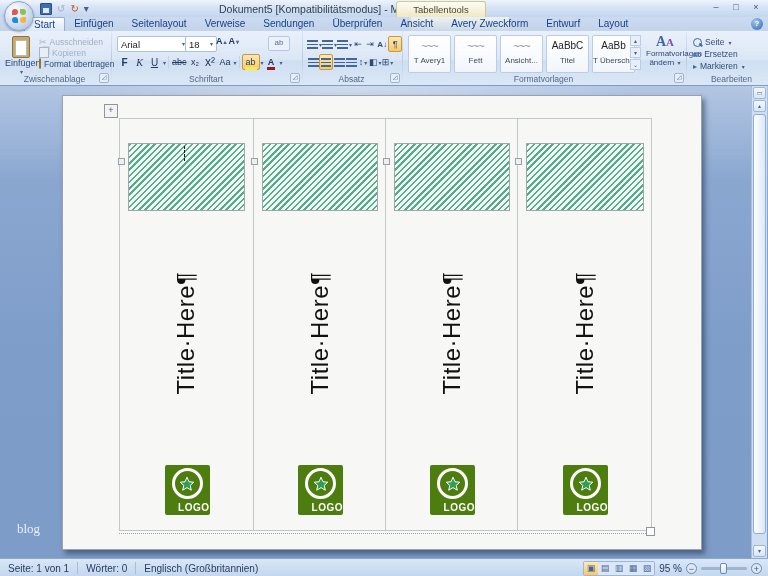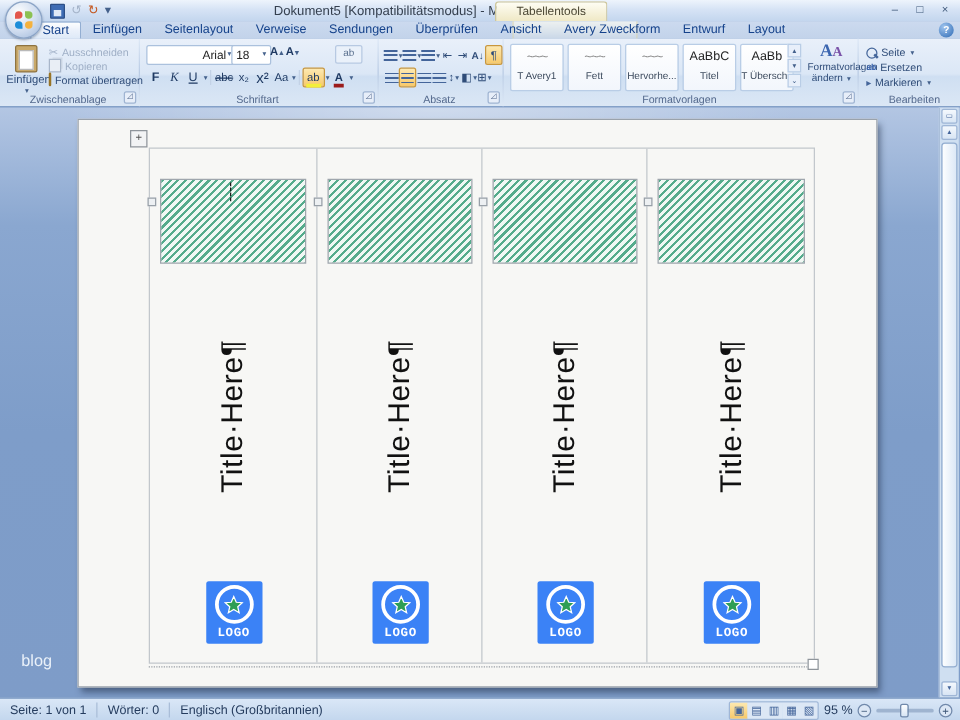--- a/index.html
+++ b/index.html
@@ -118,39 +118,39 @@
   .editrows{position:absolute;left:6px;top:5px;font-size:8.5px;}
   .editrow{display:flex;align-items:center;gap:3px;height:12px;color:#2f4c78;white-space:nowrap;}
   .magnifier{width:7px;height:7px;border:1.5px solid #44659a;border-radius:50%;position:relative;}
   .magnifier::after{content:"";position:absolute;left:5px;top:5px;width:4px;height:1.5px;background:#44659a;transform:rotate(45deg);}
   .replic{font-size:7px;color:#3c66b0;font-weight:bold;}
   .selic{font-size:8px;color:#44659a;}
   
   .docarea{position:absolute;left:0;top:86px;width:768px;height:472px;
     background:radial-gradient(ellipse 420px 80px at 45% 0,rgba(255,255,255,.38),transparent 70%),
                linear-gradient(180deg,#b3c6e3,#8aa7d0 20%,#7e9dc9 55%,#7e9cc8);}
-  .watermark{position:absolute;left:17px;top:435px;font-size:13px;color:#eaf1f9;}
+  .watermark{position:absolute;left:17px;top:435px;font-size:13px;color:#eaf1f9;font-family:Liberation Serif, serif;}
   .page{position:absolute;left:62px;top:9px;width:638px;height:453px;background:#f7f7f5;
     border:1px solid #9aa2ab;box-shadow:3px 4px 5px rgba(25,40,65,.5);}
   .tblhandle{position:absolute;left:41px;top:8px;width:12px;height:12px;background:#f2f3f4;
     border:1px solid #8f959b;font-size:9px;line-height:11px;text-align:center;color:#555;}
   .tbl{position:absolute;left:56px;top:22px;width:531px;height:411px;border:1px solid #c2c7cc;}
   .col{position:absolute;top:0;height:100%;}
   .col1{left:0;width:133px;}
   .col2{left:133px;width:132px;border-left:1px solid #c2c7cc;}
   .col3{left:265px;width:132px;border-left:1px solid #c2c7cc;}
   .col4{left:397px;width:134px;border-left:1px solid #c2c7cc;}
   .hatch{position:absolute;left:8px;right:8px;top:24px;height:66px;border:1px solid #9fa6ad;
     background:repeating-linear-gradient(135deg,#55ab8c 0 1.8px,#f0f8f4 1.8px 4.4px);}
   .caret{position:absolute;left:64px;top:27px;width:0;height:15px;border-left:1.5px dashed #1a1a1a;}
   .cellmark{position:absolute;left:-3px;top:39px;width:5px;height:5px;background:#edf0f3;border:1px solid #98a0a8;}
   .vtitle{position:absolute;left:0;top:144px;width:100%;height:140px;display:flex;align-items:center;justify-content:center;}
   .vtitle span{transform:rotate(-90deg);white-space:nowrap;font-size:24px;color:#111;letter-spacing:.5px;}
   .logo{position:absolute;left:50%;top:346px;width:45px;height:50px;margin-left:-22px;
-    background:#3b82f6;border-radius:2px;text-align:center;font-family:Liberation Mono, monospace;}
+    background:#4d7c0f;border-radius:2px;text-align:right;}
   .logoring{width:25px;height:25px;margin:3px auto 0;border:3px solid #fff;border-radius:50%;
     display:flex;align-items:center;justify-content:center;}
   .logotext{position:absolute;left:0;right:0;bottom:2px;color:#fff;font-size:10px;font-weight:bold;letter-spacing:.5px;}
   .dotline{position:absolute;left:56px;top:437px;width:531px;border-top:1px dotted #9aa0a6;}
   .tblresize{position:absolute;left:583px;top:431px;width:7px;height:7px;background:#fff;border:1px solid #8f959b;}
   
   .vscroll{position:absolute;right:1px;top:0;width:15px;height:472px;background:#cfdff1;border-left:1px solid #aabfda;}
   .sbtn{position:absolute;left:1px;width:13px;height:12px;background:linear-gradient(#f4f8fd,#d8e5f4);
     border:1px solid #9fb6d6;border-radius:2px;font-size:6px;color:#44659a;text-align:center;line-height:11px;box-sizing:border-box;}
   .rulerbtn{top:1px;}
@@ -243,21 +243,21 @@
           <span class="brushic"></span>
           <span>Format übertragen</span>
         </div>
       </div>
       <div class="grouplabel">Zwischenablage</div>
       <div class="launcher">◿</div>
     </div>
     <div class="rsep"></div>
 
     <div class="rgroup g-font">
-      <div class="combo" style="left:5px;top:5px;width:64px;justify-content:flex-end;">
+      <div class="combo" style="left:5px;top:5px;width:64px;">
         <span>Arial</span>
         <span class="ddv">▾</span>
       </div>
       <div class="combo" style="left:73px;top:5px;width:24px;">
         <span>18</span>
         <span class="ddv">▾</span>
       </div>
       <div class="sizebtns">
         <span class="azbtn"><span>A</span><span class="ddv">▴</span></span>
         <span class="azbtn"><span>A</span><span class="ddv">▾</span></span>
@@ -344,21 +344,21 @@
         <div class="tile">
           <div class="tilepre wavy">~~~</div>
           <div class="tilelbl">T Avery1</div>
         </div>
         <div class="tile">
           <div class="tilepre wavy">~~~</div>
           <div class="tilelbl">Fett</div>
         </div>
         <div class="tile">
           <div class="tilepre wavy">~~~</div>
-          <div class="tilelbl">Hervorhe...</div>
+          <div class="tilelbl">Ansicht...</div>
         </div>
         <div class="tile">
           <div class="tilepre">AaBbC</div>
           <div class="tilelbl">Titel</div>
         </div>
         <div class="tile">
           <div class="tilepre">AaBb</div>
           <div class="tilelbl">T Übersch...</div>
         </div>
       </div>

